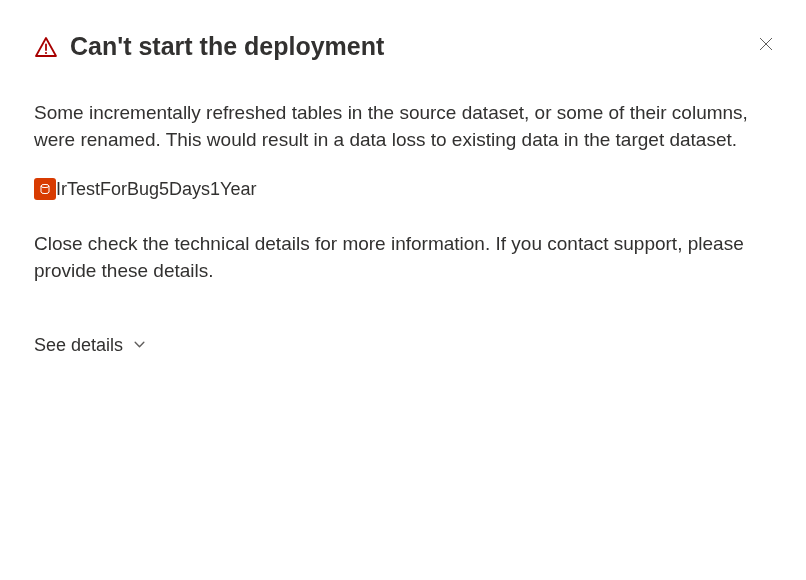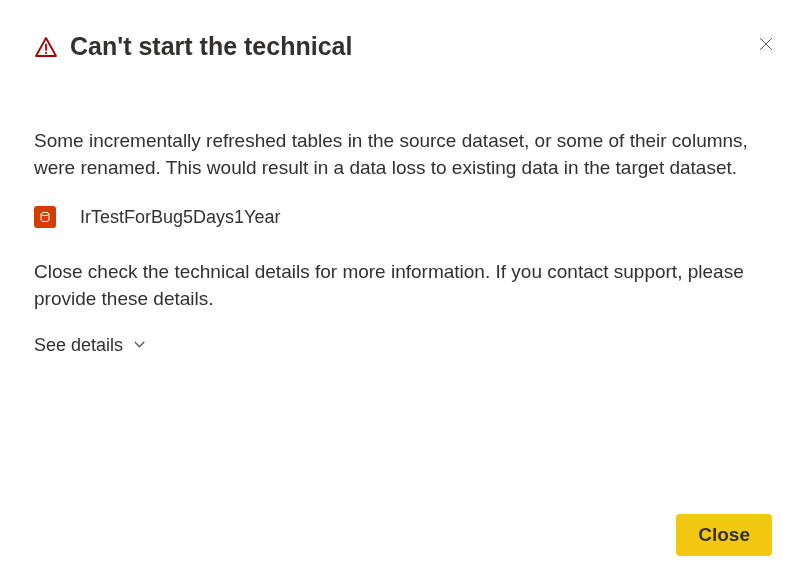--- a/index.html
+++ b/index.html
@@ -56,29 +56,28 @@
       justify-content: center;
     }
     .body {
       flex: 1;
       font-size: 19px;
       line-height: 1.45;
       color: #323130;
     }
     .para {
       margin-bottom: 30px;
-      margin-top: 28px;
     }
     .para-last {
       margin-bottom: 18px;
     }
     .dataset-row {
       display: flex;
       align-items: center;
-      gap: 24px;
+      gap: 0;
       margin-bottom: 28px;
       margin-top: -8px;
     }
     .dataset-icon {
       width: 22px;
       height: 22px;
       background: #d83b01;
       border-radius: 3px;
       display: inline-flex;
       align-items: center;
@@ -92,20 +91,21 @@
     .see-details {
       display: inline-flex;
       align-items: center;
       gap: 10px;
       font-size: 18px;
       color: #323130;
       background: none;
       border: none;
       cursor: pointer;
       padding: 4px 0;
+      margin-top: 28px;
     }
     .footer {
       display: flex;
       justify-content: flex-end;
       margin-top: 18px;
     }
     .close-primary {
       background: #f2c811;
       border: none;
       color: #323130;
@@ -121,21 +121,21 @@
 
 <div class="dialog">
   <div class="header">
     <span class="warning-icon">
       <svg width="24" height="24" viewBox="0 0 24 24" fill="none">
         <path d="M12 3 L22 21 L2 21 Z" stroke="#a80000" stroke-width="1.8" fill="none" stroke-linejoin="round"></path>
         <line x1="12" y1="9.5" x2="12" y2="15" stroke="#a80000" stroke-width="1.8" stroke-linecap="round"></line>
         <circle cx="12" cy="18" r="1.1" fill="#a80000"></circle>
       </svg>
     </span>
-    <h1 class="title">Can't start the technical</h1>
+    <h1 class="title">Can't start the deployment</h1>
     <button class="close-button">
       <span>
         <svg width="16" height="16" viewBox="0 0 16 16">
           <line x1="2" y1="2" x2="14" y2="14" stroke="#605e5c" stroke-width="1"></line>
           <line x1="14" y1="2" x2="2" y2="14" stroke="#605e5c" stroke-width="1"></line>
         </svg>
       </span>
     </button>
   </div>
 
@@ -157,16 +157,13 @@
     <button class="see-details">
       <span>See details</span>
       <span>
         <svg width="13" height="13" viewBox="0 0 12 12">
           <path d="M2 4 L6 8 L10 4" stroke="#605e5c" stroke-width="1.3" fill="none" stroke-linecap="round" stroke-linejoin="round"></path>
         </svg>
       </span>
     </button>
   </div>
 
-  <div class="footer">
-    <button class="close-primary">Close</button>
-  </div>
 </div>
 
 </body></html>

